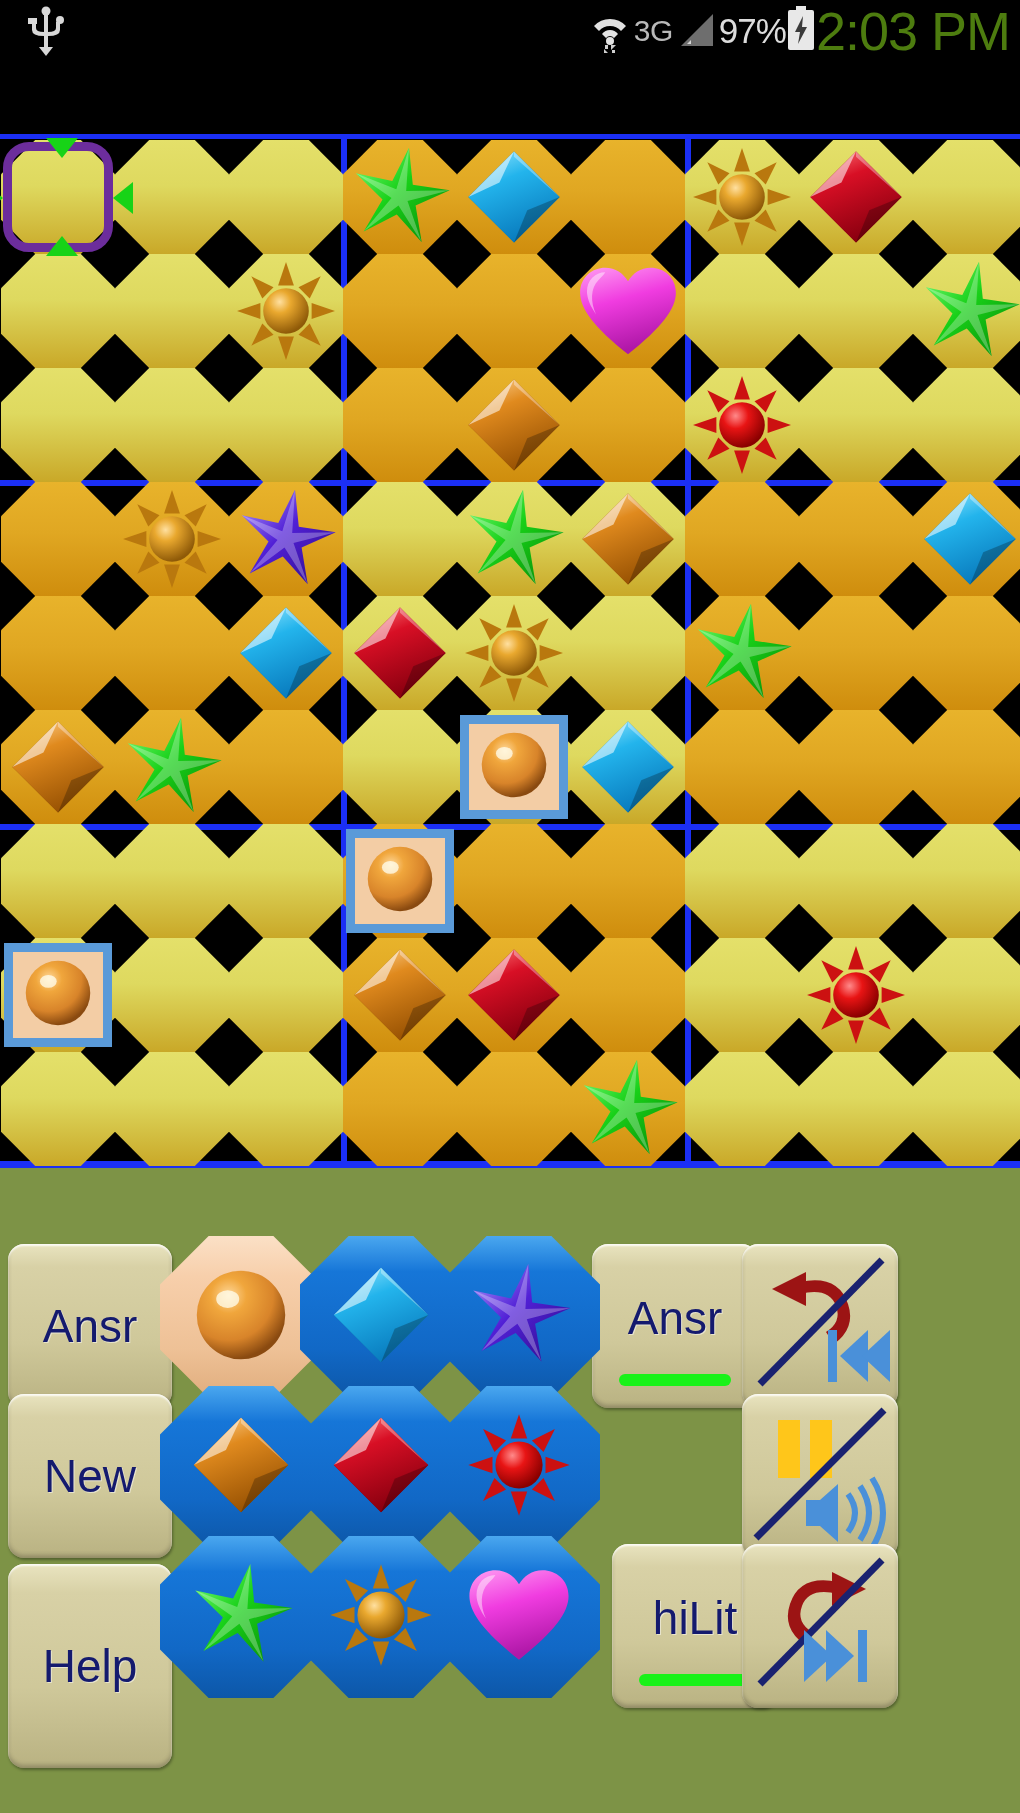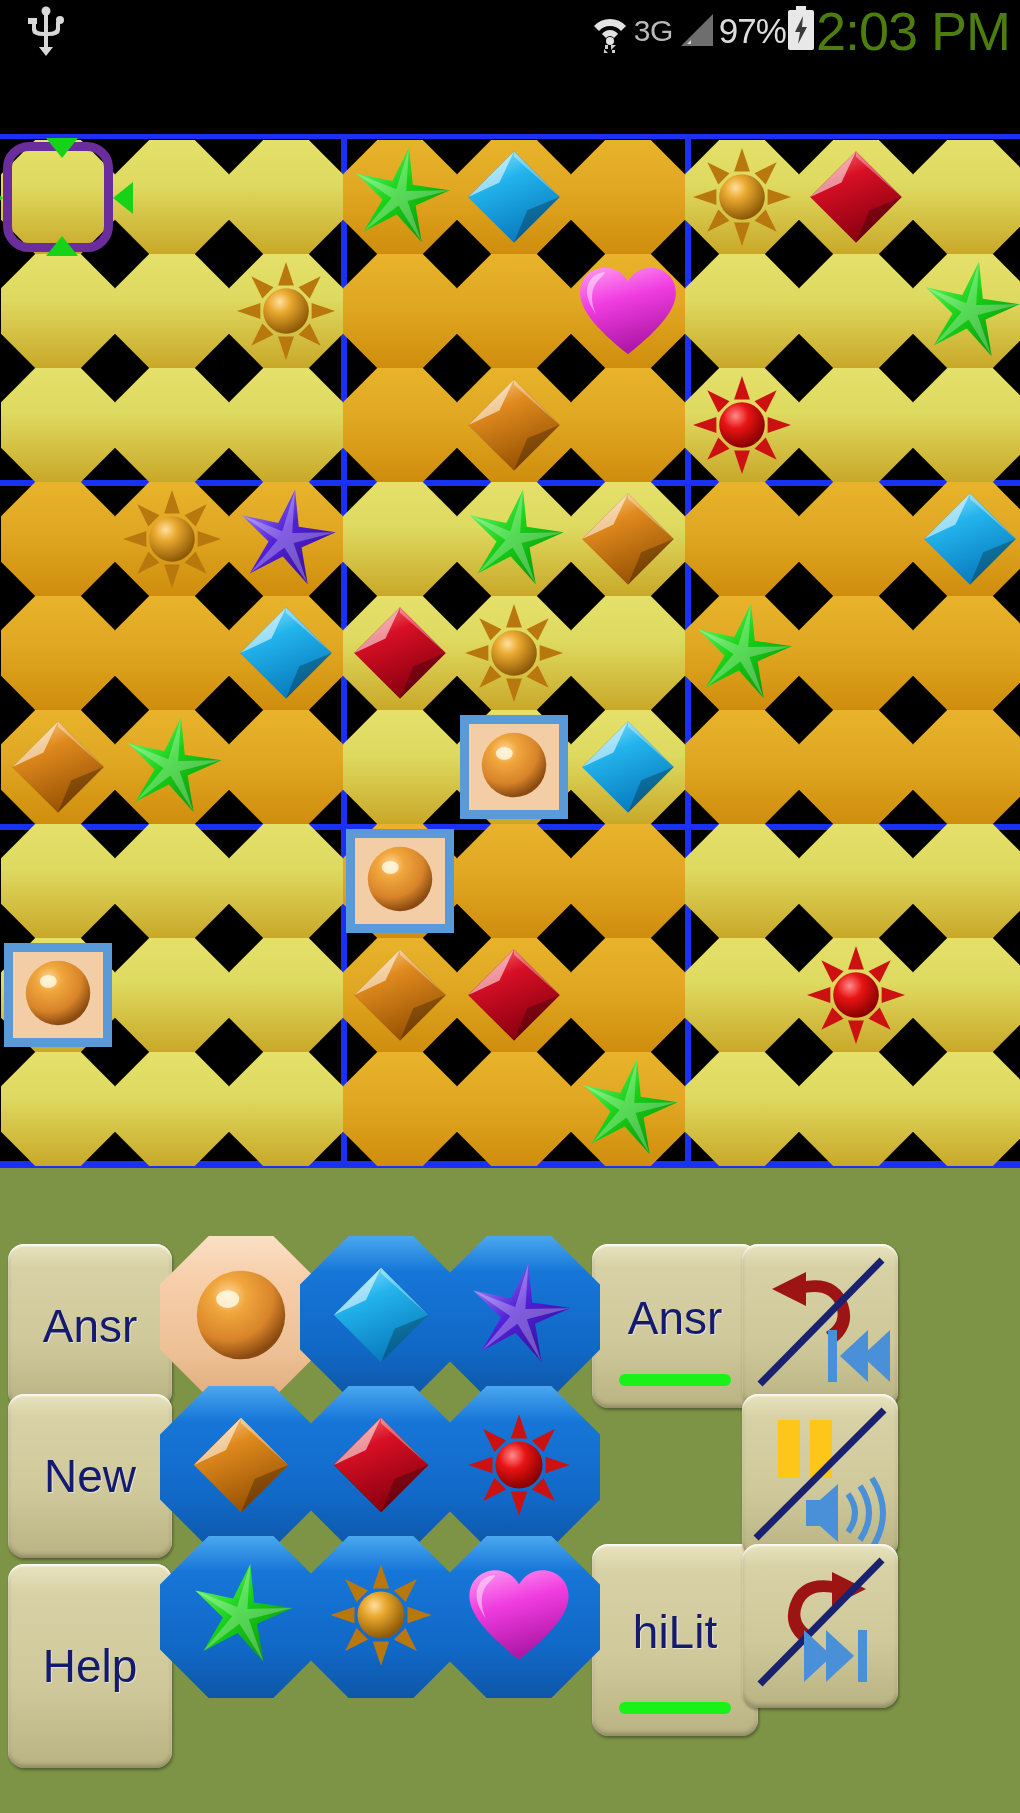--- a/index.html
+++ b/index.html
@@ -715,21 +715,21 @@
       <div class="btn" style="left: 8px; top: 226px; width: 164px; height: 164px;">
         <span class="lbl">New</span>
       </div>
       <div class="btn" style="left: 8px; top: 396px; width: 164px; height: 204px;">
         <span class="lbl">Help</span>
       </div>
       <div class="btn has-bar" style="left: 592px; top: 76px; width: 166px; height: 164px;">
         <span class="lbl">Ansr</span>
         <span class="bar green"></span>
       </div>
-      <div class="btn has-bar" style="left: 592px; top: 376px; width: 166px; height: 192px;">
+      <div class="btn has-bar" style="left: 612px; top: 376px; width: 166px; height: 164px;">
         <span class="lbl">hiLit</span>
         <span class="bar green"></span>
       </div>
       <div class="octbtn peach" style="left: 160px; top: 68px;">
         <div class="oct"></div>
         <div class="inner"><svg viewBox="0 0 118 118" width="118" height="118">
     <circle cx="59" cy="59" r="44.25" fill="url(#gBall)"></circle>
     <ellipse cx="45.725" cy="43.07" rx="11.505" ry="8.85" fill="rgba(255,255,240,.75)"></ellipse>
   </svg></div>
       </div>

